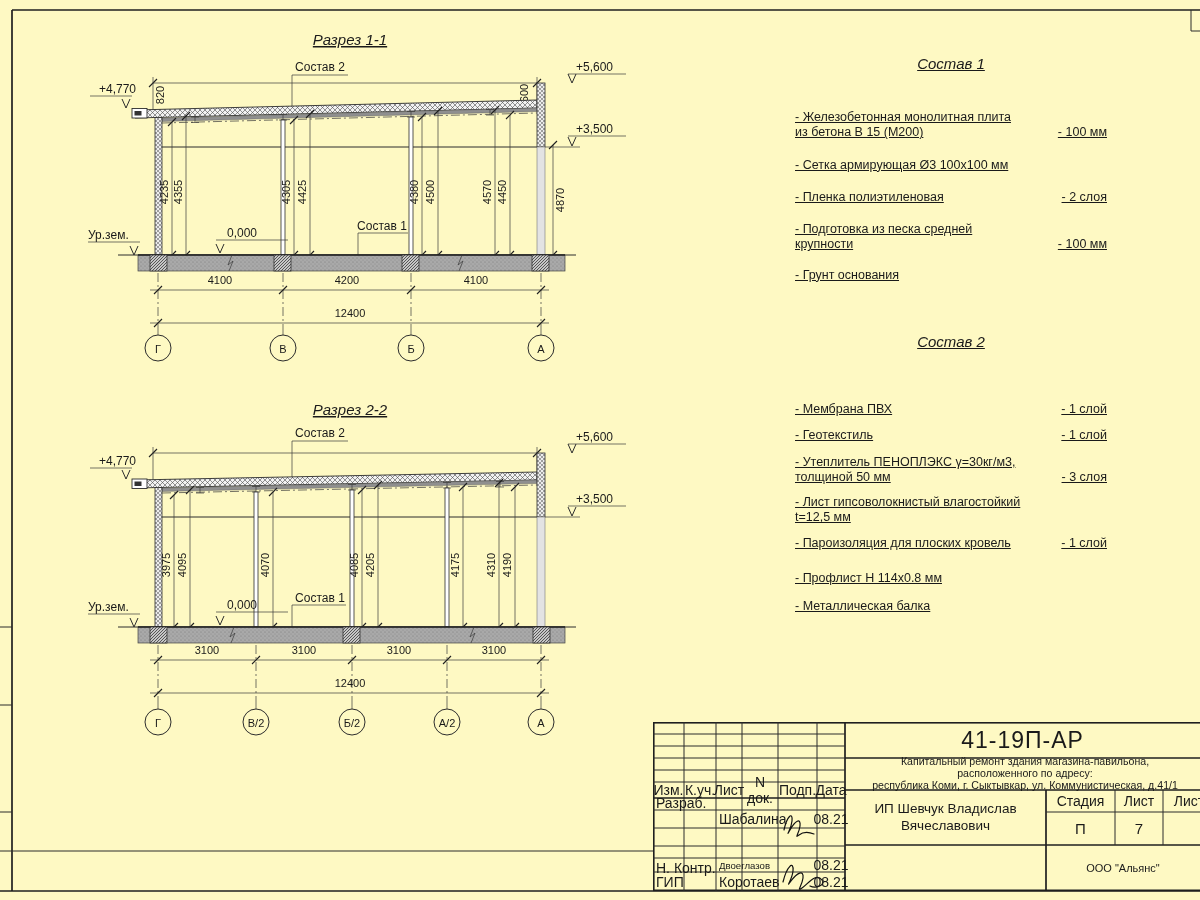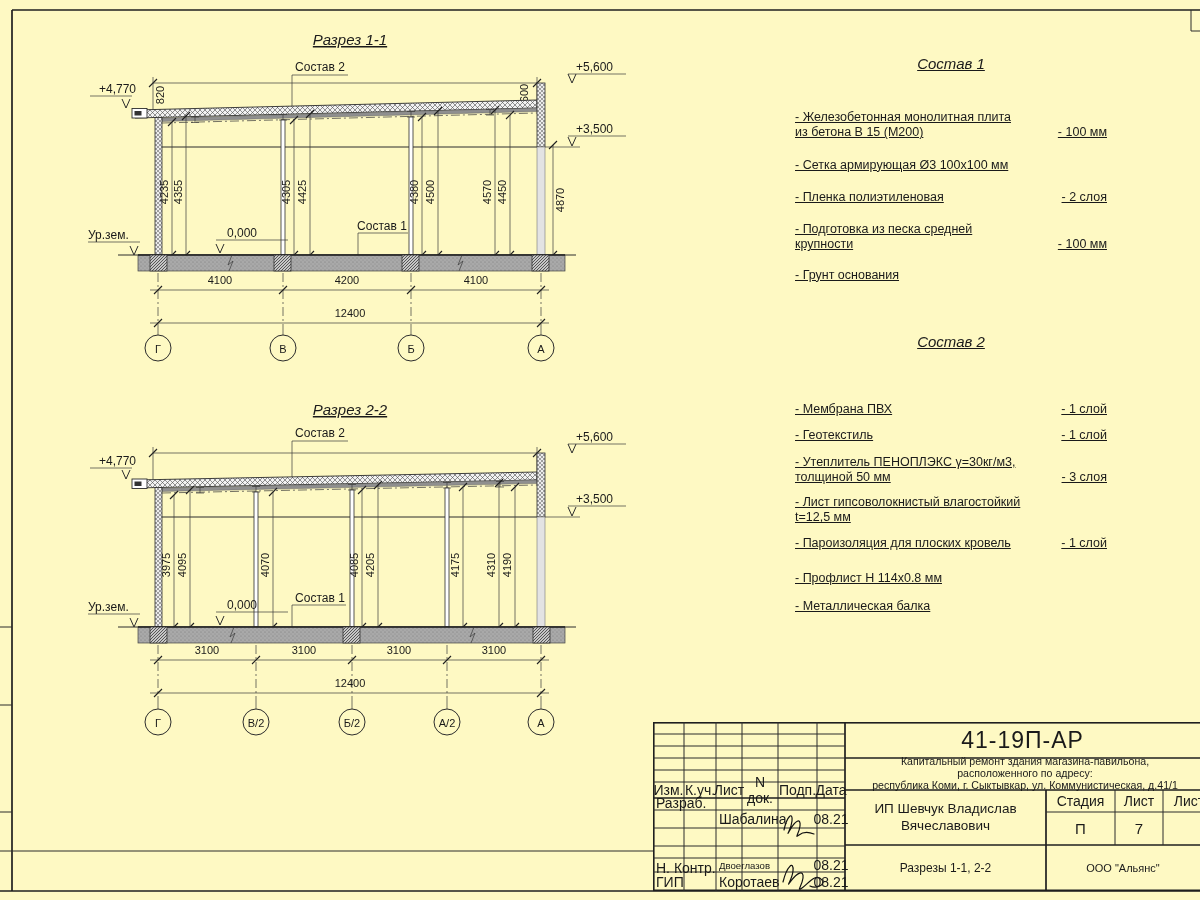--- a/index.html
+++ b/index.html
@@ -472,21 +472,20 @@
       <div>республика Коми, г. Сыктывкар, ул. Коммунистическая, д.41/1</div>
     </div>
     <div class="cell client" style="left:192px;top:68px;width:201px;height:55px;">ИП Шевчук Владислав Вячеславович</div>
 
     <div class="cell small" style="left:393px;top:68px;width:69px;height:22px;">Стадия</div>
     <div class="cell small" style="left:462px;top:68px;width:48px;height:22px;">Лист</div>
     <div class="cell small" style="left:510px;top:68px;width:67px;height:22px;">Листов</div>
     <div class="cell" style="left:393px;top:90px;width:69px;height:33px;font-size:15px;">П</div>
     <div class="cell" style="left:462px;top:90px;width:48px;height:33px;font-size:15px;">7</div>
 
-    <div class="cell" style="left:192px;top:123px;width:201px;height:46px;font-size:12px;">Разрезы 1-1, 2-2</div>
     <div class="cell" style="left:393px;top:123px;width:154px;height:46px;font-size:11px;">ООО "Альянс"</div>
 
     <div class="cell small" style="left:0;top:60px;width:31px;height:16px;">Изм.</div>
     <div class="cell small" style="left:31px;top:60px;width:32px;height:16px;">К.уч.</div>
     <div class="cell small" style="left:63px;top:60px;width:26px;height:16px;">Лист</div>
     <div class="cell small" style="left:89px;top:60px;width:36px;height:16px;">N док.</div>
     <div class="cell small" style="left:125px;top:60px;width:39px;height:16px;">Подп.</div>
     <div class="cell small" style="left:164px;top:60px;width:28px;height:16px;">Дата</div>
 
     <div class="cell small left" style="left:0;top:72px;width:63px;height:18px;">Разраб.</div>

